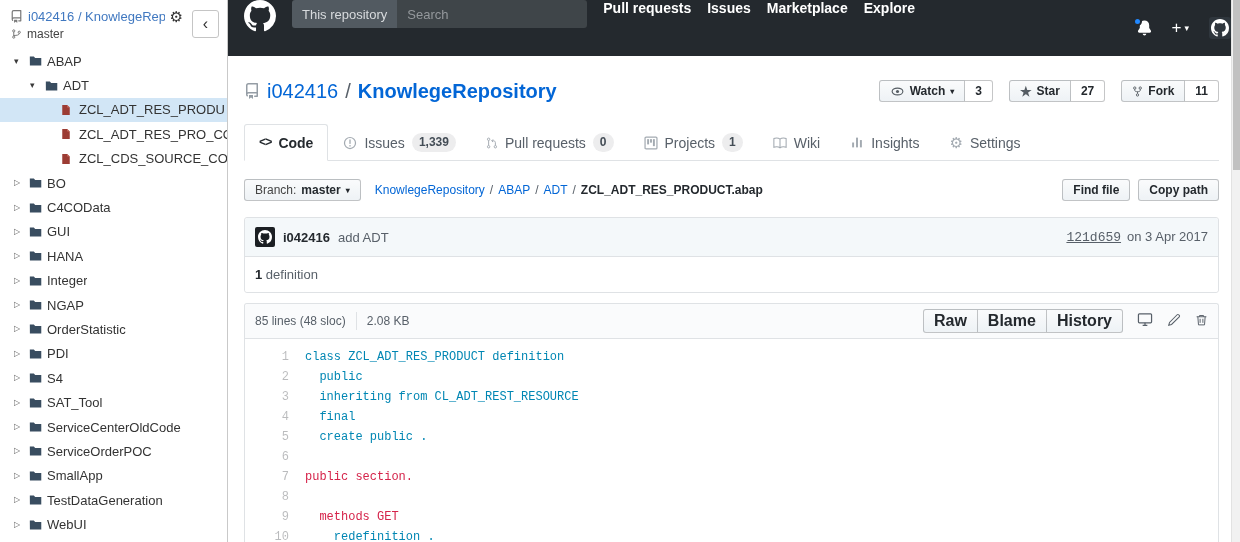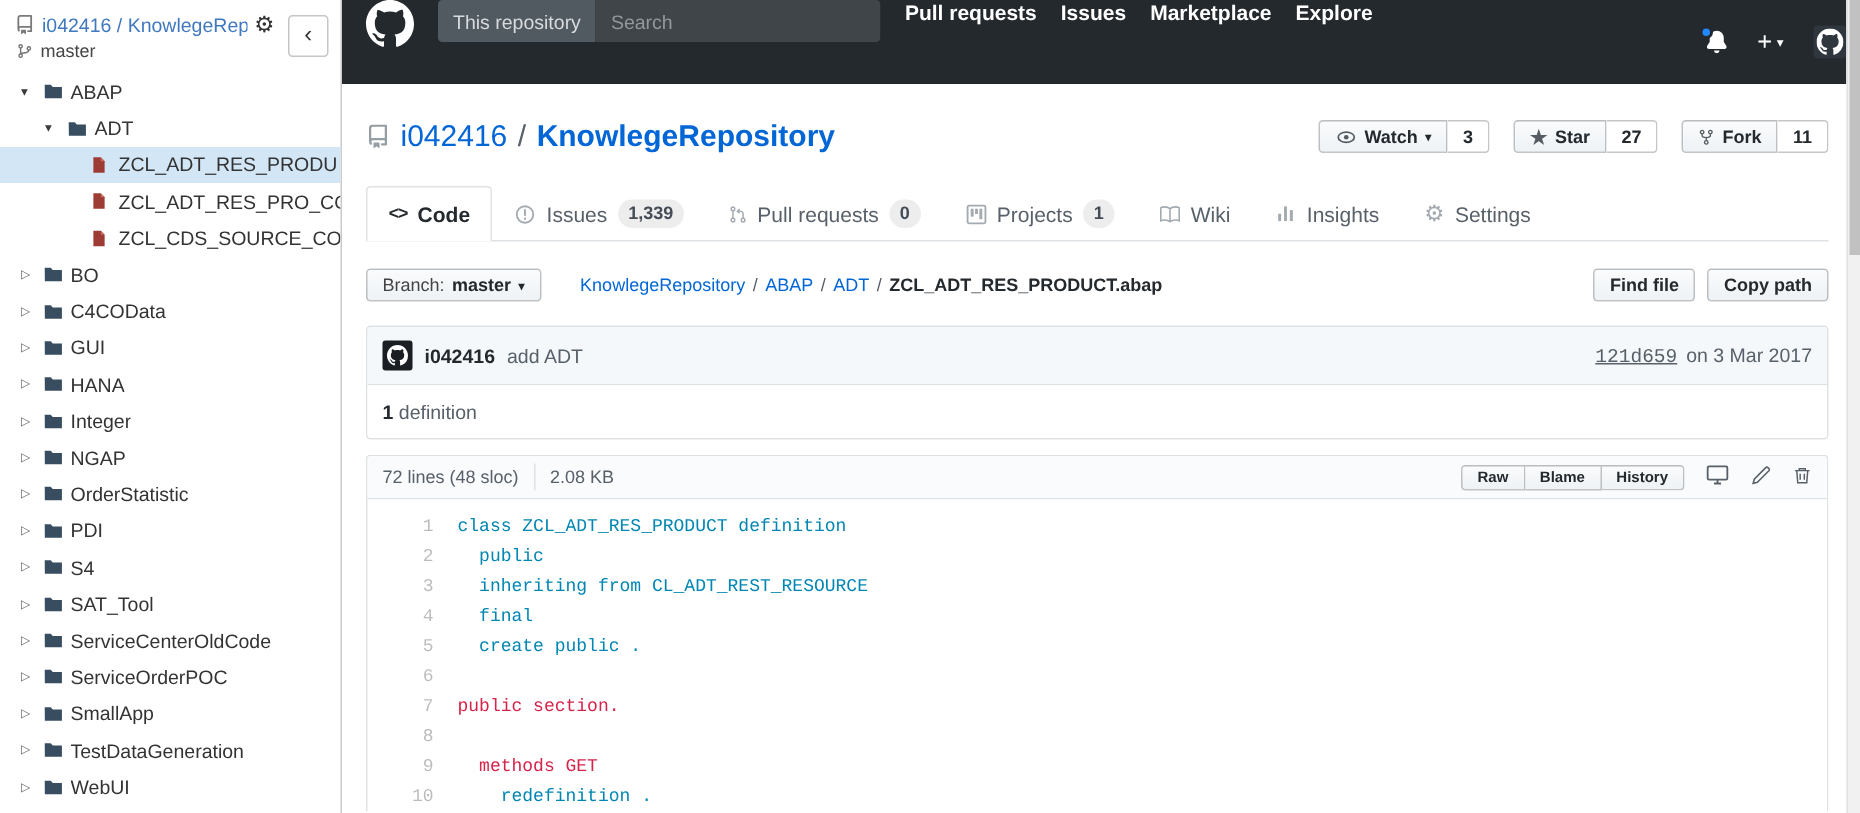--- a/index.html
+++ b/index.html
@@ -101,21 +101,21 @@
   }
   .tab.active .t-icon { color:#24292e; }
   .code-glyph { font-family:"Liberation Mono","DejaVu Sans Mono",monospace; font-size:12px; font-weight:700; letter-spacing:-1px; }
   .counter {
     background:rgba(27,31,35,.08); border-radius:20px; padding:1px 7px;
     font-size:12px; font-weight:600; color:#444d56; line-height:17px;
   }
   .gear-glyph { font-size:15px; line-height:1; }
 
   
-  .file-nav { display:flex; align-items:center; margin-top:18px; gap:26px; }
+  .file-nav { display:flex; align-items:center; margin-top:18px; gap:14px; }
   .branch-btn .blabel { font-weight:400; color:#444; }
   .branch-btn .bname { font-weight:700; }
   .breadcrumb { font-size:12px; color:#586069; flex:1; white-space:nowrap; overflow:hidden; }
   .breadcrumb a { color:#0366d6; text-decoration:none; }
   .breadcrumb .bsep { color:#586069; margin:0 5px; }
   .breadcrumb .final { color:#24292e; font-weight:700; }
   .nav-buttons { display:flex; gap:8px; }
 
   
   .commit-box { margin-top:16px; border:1px solid #dfe2e5; border-radius:3px; }
@@ -128,21 +128,21 @@
   .commit-date { font-size:13px; }
   .contrib-row { padding:10px 10px; font-size:13px; color:#586069; background:#fff; border-radius:0 0 3px 3px; }
   .contrib-row b { color:#24292e; }
 
   
   .blob-box { margin-top:10px; border:1px solid #dfe2e5; border-radius:3px 3px 0 0; border-bottom:0; }
   .blob-head { display:flex; align-items:center; background:#fafbfc; border-bottom:1px solid #dfe2e5; padding:5px 10px; border-radius:3px 3px 0 0; }
   .file-info { display:flex; align-items:center; font-size:12px; color:#586069; }
   .vdiv { width:1px; height:18px; background:#dfe2e5; margin:0 10px; }
   .blob-actions { margin-left:auto; display:flex; align-items:center; gap:14px; }
-  .btn-sm { padding:2px 10px; font-size:10px; }
+  .btn-sm { padding:2px 10px; font-size:16px; }
   .btn-group .btn-sm { border-radius:0; border-left:0; }
   .btn-group .btn-sm:first-child { border-radius:3px 0 0 3px; border-left:1px solid rgba(27,31,35,.25); }
   .btn-group .btn-sm:last-child { border-radius:0 3px 3px 0; }
   .icon-btn { color:#586069; display:flex; cursor:pointer; background:none; border:none; padding:0; }
 
   .code { padding-top:8px; font-family:"Liberation Mono","DejaVu Sans Mono",monospace; font-size:12px; line-height:20px; }
   .code-line { display:flex; height:20px; }
   .ln { flex:0 0 44px; text-align:right; color:rgba(27,31,35,.3); cursor:pointer; }
   .lc { padding-left:16px; white-space:pre; color:#24292e; }
   .c-b { color:#0086b3; }
@@ -559,33 +559,33 @@
         <div class="commit-row">
           <span class="commit-avatar">
             <svg width="14" height="14" viewBox="0 0 16 16" fill="#fff">
                 <path d="M8 0C3.58 0 0 3.58 0 8c0 3.54 2.29 6.53 5.47 7.59.4.07.55-.17.55-.38 0-.19-.01-.82-.01-1.49-2.01.37-2.53-.49-2.69-.94-.09-.23-.48-.94-.82-1.13-.28-.15-.68-.52-.01-.53.63-.01 1.08.58 1.23.82.72 1.21 1.87.87 2.33.66.07-.52.28-.87.51-1.07-1.78-.2-3.64-.89-3.64-3.95 0-.87.31-1.59.82-2.15-.08-.2-.36-1.02.08-2.12 0 0 .67-.21 2.2.82.64-.18 1.32-.27 2-.27s1.36.09 2 .27c1.53-1.04 2.2-.82 2.2-.82.44 1.1.16 1.92.08 2.12.51.56.82 1.27.82 2.15 0 3.07-1.87 3.75-3.65 3.95.29.25.54.73.54 1.48 0 1.07-.01 1.93-.01 2.2 0 .21.15.46.55.38A8.01 8.01 0 0 0 16 8c0-4.42-3.58-8-8-8z"></path>
               </svg>
           </span>
           <a href="#" class="commit-author">i042416</a>
           <a href="#" class="commit-msg">add ADT</a>
           <span class="commit-meta">
             <a href="#" class="commit-hash">121d659</a>
-            <span class="commit-date">on 3 Mar 2017</span>
+            <span class="commit-date">on 3 Apr 2017</span>
           </span>
         </div>
         <div class="contrib-row">
           <b>1</b>
           <span>definition</span>
         </div>
       </div>
 
       <div class="blob-box">
         <div class="blob-head">
           <div class="file-info">
-            <span>72 lines (48 sloc)</span>
+            <span>85 lines (48 sloc)</span>
             <span class="vdiv"></span>
             <span>2.08 KB</span>
           </div>
           <div class="blob-actions">
             <div class="btn-group">
               <button class="btn btn-sm">Raw</button>
               <button class="btn btn-sm">Blame</button>
               <button class="btn btn-sm">History</button>
             </div>
             <button class="icon-btn">

